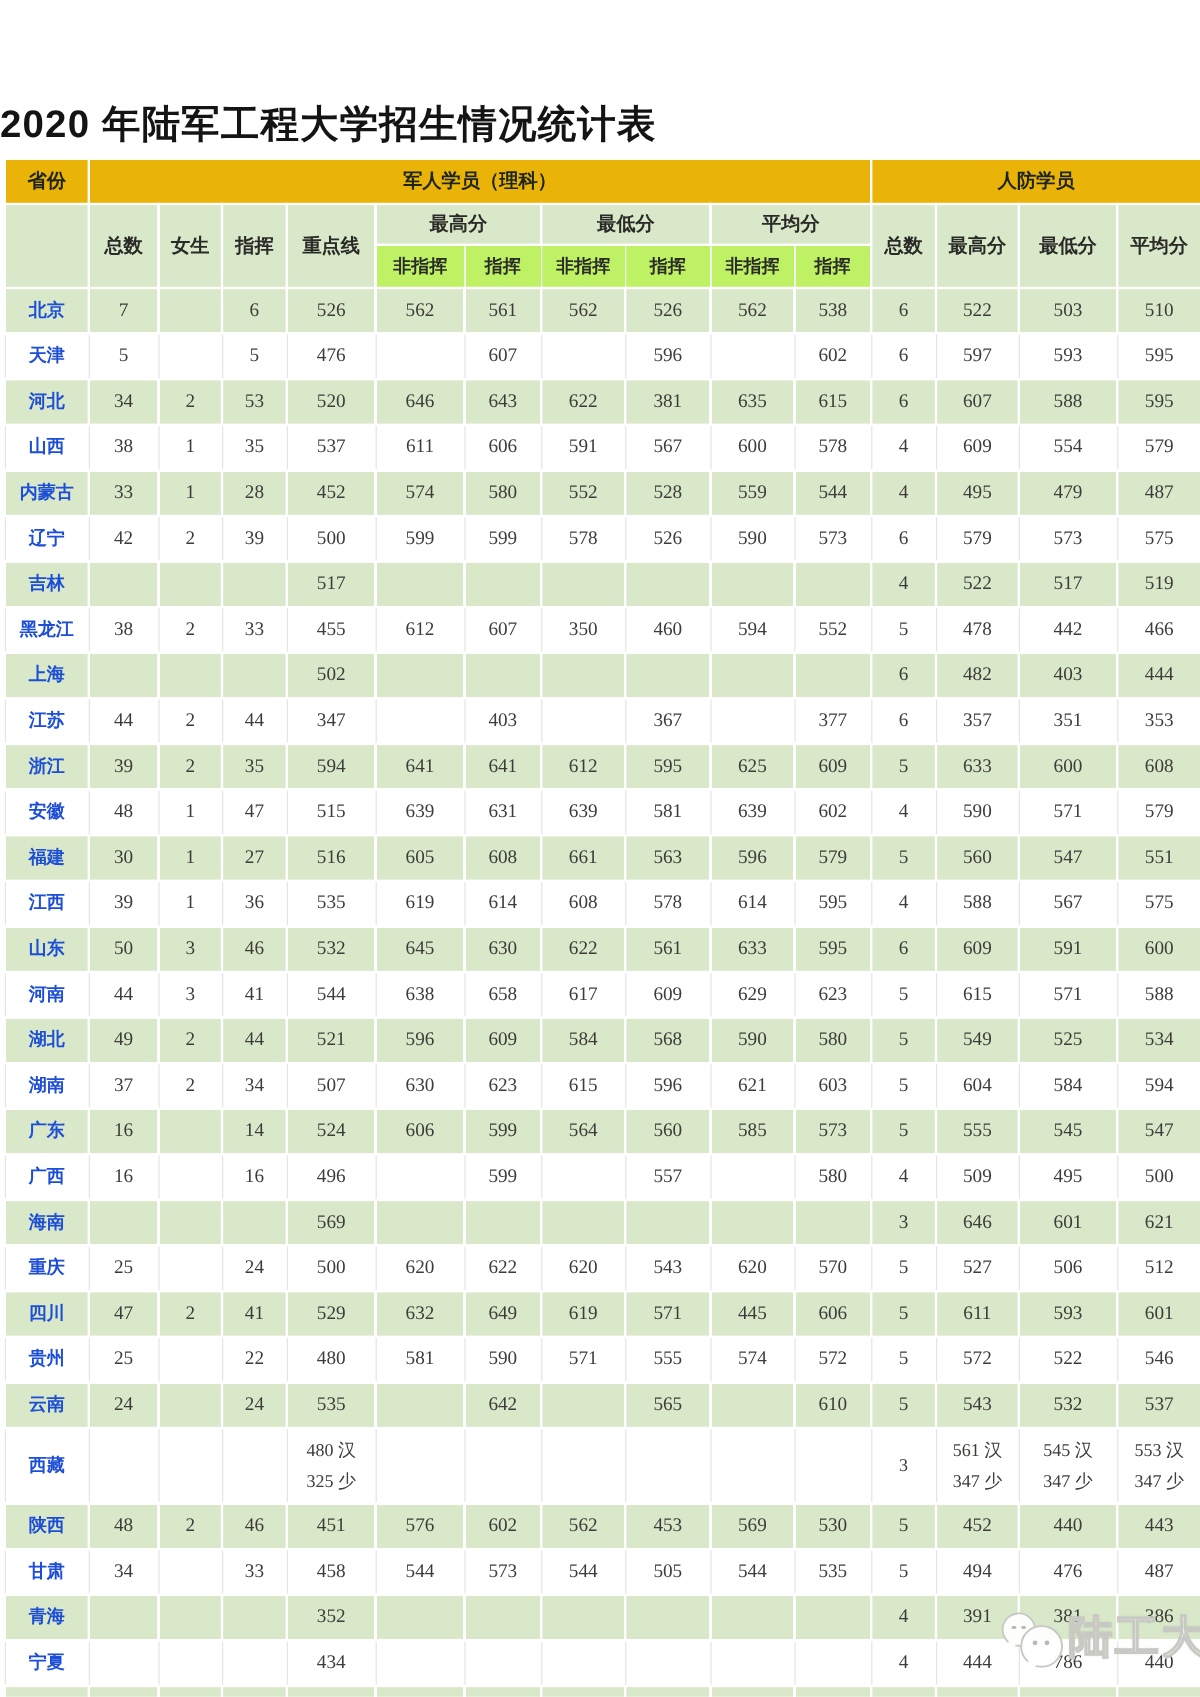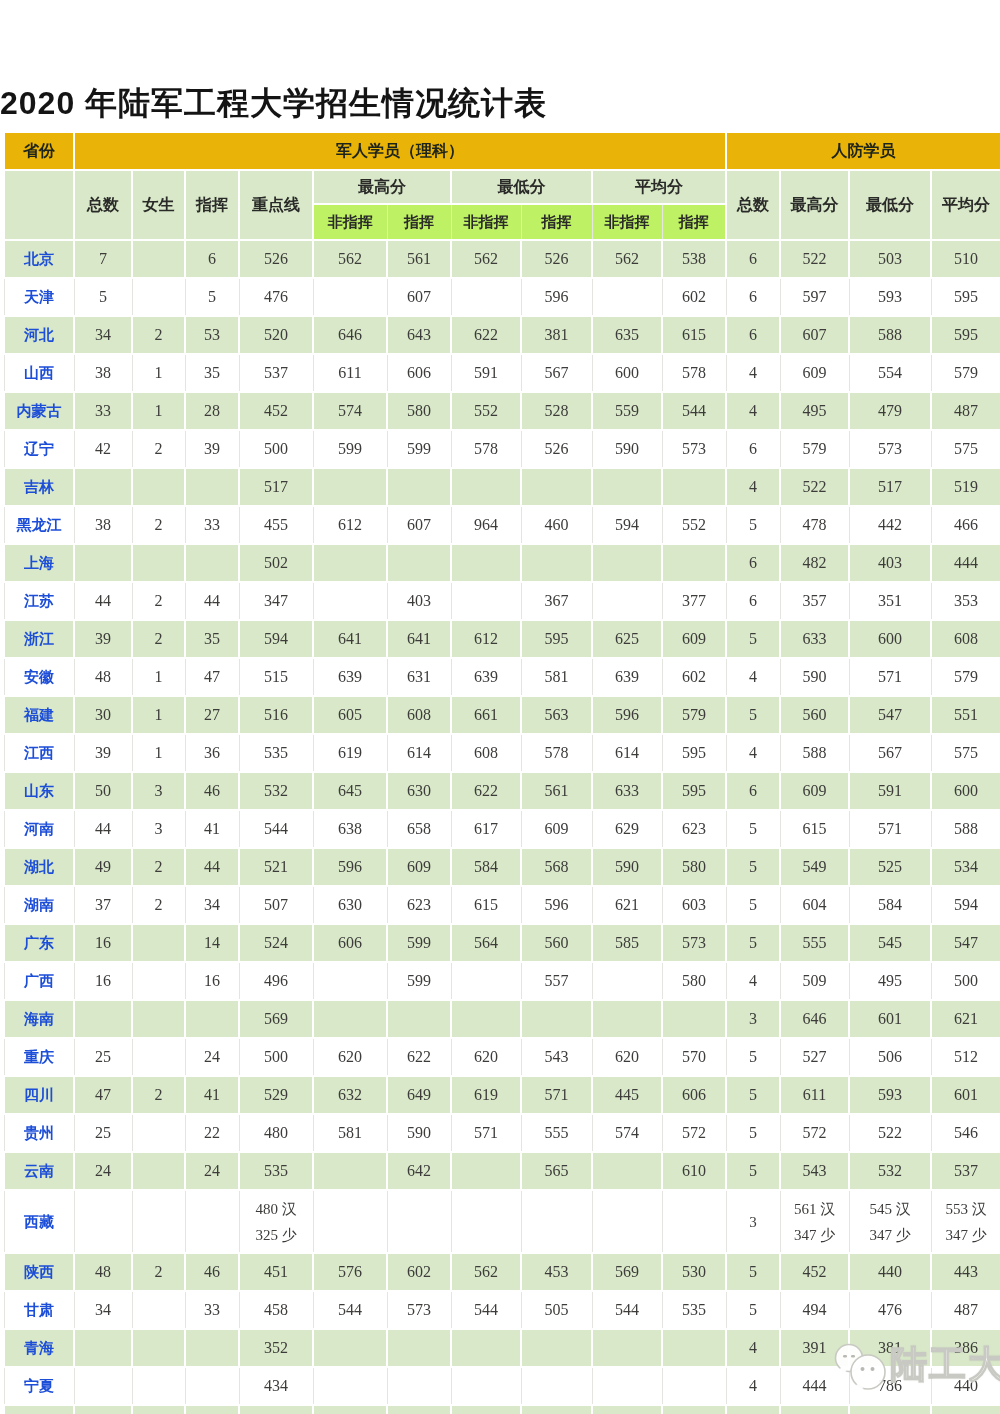--- a/index.html
+++ b/index.html
@@ -276,21 +276,21 @@
         <td>519</td>
       </tr>
       <tr class="row-white">
         <td class="province">黑龙江</td>
         <td>38</td>
         <td>2</td>
         <td>33</td>
         <td>455</td>
         <td>612</td>
         <td>607</td>
-        <td>964</td>
+        <td>350</td>
         <td>460</td>
         <td>594</td>
         <td>552</td>
         <td>5</td>
         <td>478</td>
         <td>442</td>
         <td>466</td>
       </tr>
       <tr class="row-green">
         <td class="province">上海</td>

